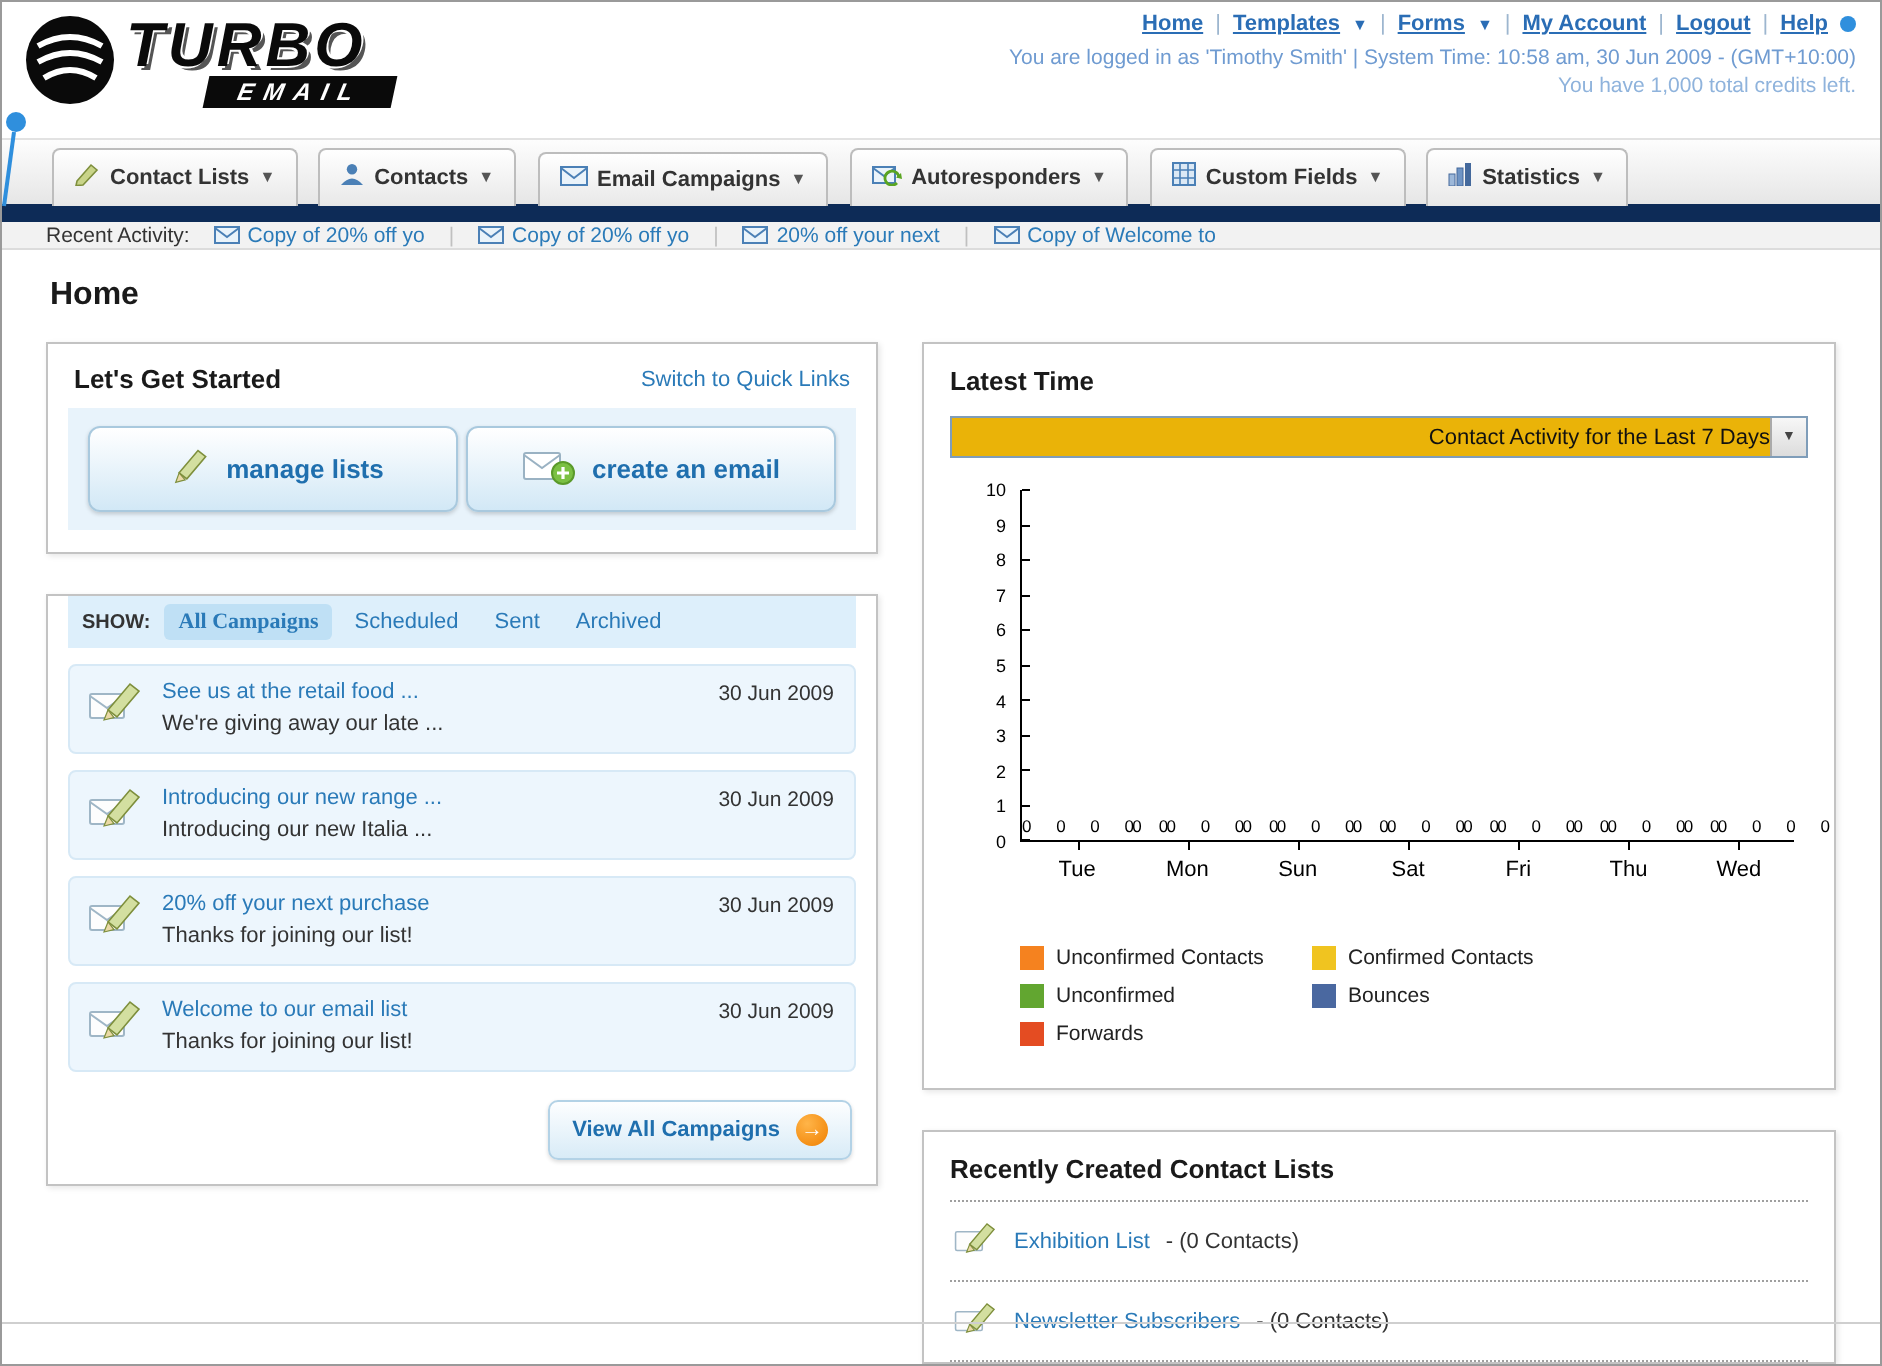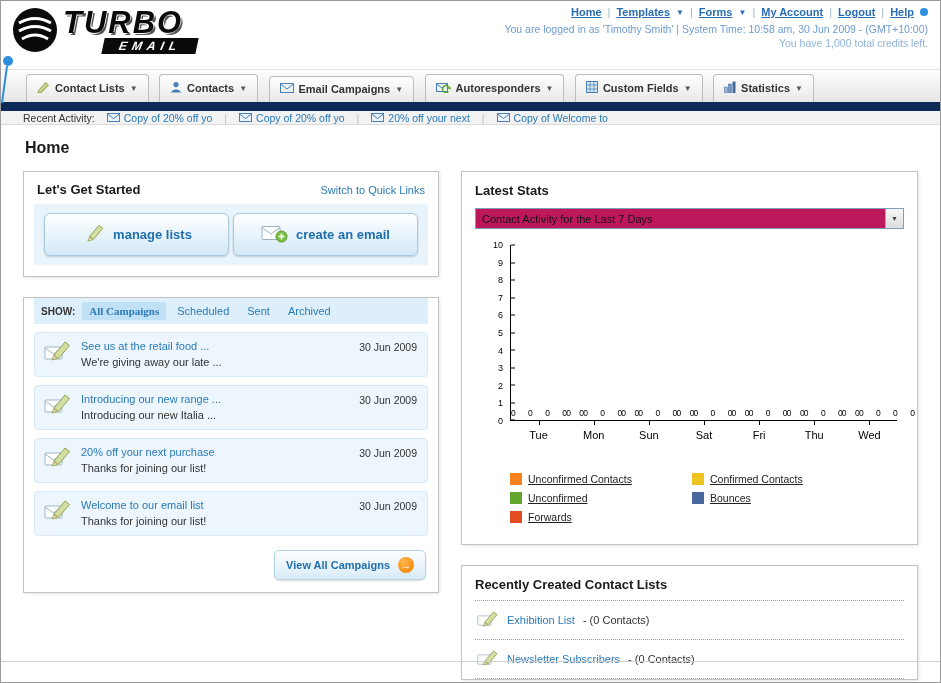--- a/index.html
+++ b/index.html
@@ -83,37 +83,37 @@
   .camp-text .s { color:#333; font-size:11px; margin-top:4px; }
   .camp-date { position:absolute; right:10px; top:8px; font-size:10.5px; color:#333; }
   .btn-row { display:flex; justify-content:flex-end; padding:6px 12px 12px; }
   .pill-btn { display:inline-flex; align-items:center; gap:8px; background:linear-gradient(#fdfeff,#d8ebf7);
     border:1px solid #b3d2e6; border-radius:5px; padding:6px 11px; font-size:11px; font-weight:bold; color:#1f6fae;
     cursor:pointer; box-shadow:0 1px 2px rgba(0,0,0,0.15); }
   .arrow-circle { width:16px; height:16px; border-radius:50%; background:radial-gradient(circle at 35% 30%, #ffb549, #f07f00);
     color:#fff; font-size:11px; line-height:16px; text-align:center; font-weight:bold; }
 
   
-  .dropdown { margin:2px 13px 8px; border:1px solid #7f9db9; background:#be185d; height:21px;
-    display:flex; align-items:center; justify-content:space-between; padding-left:6px; font-size:11px; color:#111; cursor:pointer; }
+  .dropdown { margin:2px 13px 8px; border:1px solid #7f9db9; background:#eab308; height:21px;
+    display:flex; align-items:center; justify-content:flex-end; padding-left:18px; font-size:11px; color:#111; cursor:pointer; }
   .dd-arrow { width:18px; height:100%; background:linear-gradient(#f7f7f7,#dcdcdc); border-left:1px solid #aaa;
     display:flex; align-items:center; justify-content:center; font-size:7px; color:#444; }
   .chart { position:relative; height:200px; margin:16px 16px 26px 18px; }
   .plotarea { position:absolute; left:30px; right:4px; top:0; bottom:24px; border-left:1px solid #000; border-bottom:1px solid #000; }
   .yaxis { position:absolute; left:0; top:0; bottom:24px; width:30px; }
   .ytick { position:absolute; right:7px; font-size:9px; color:#000; transform:translateY(-50%); }
   .ymark { position:absolute; left:0; width:4px; height:1px; background:#000; transform:translateY(-50%); }
   .groups { position:absolute; inset:0; display:flex; }
   .chart-group { flex:1; position:relative; }
   .chart-group::after { content:""; position:absolute; left:50%; bottom:-5px; width:1px; height:4px; background:#000; }
   .chart-zeros { position:absolute; bottom:2px; width:100%; text-align:center; font-size:8.5px; letter-spacing:5px;
     white-space:nowrap; color:#000; }
   .chart-xlabel { position:absolute; bottom:-21px; width:100%; text-align:center; font-size:11px; color:#000; }
   .legend { display:flex; flex-wrap:wrap; padding:2px 10px 14px 48px; font-size:10.5px; color:#222; }
-  .legend-item { display:flex; align-items:center; gap:6px; width:182px; margin-bottom:7px;text-decoration:underline; }
+  .legend-item { display:flex; align-items:center; gap:6px; width:146px; margin-bottom:7px; }
   .swatch { width:12px; height:12px; flex:none; }
 
   
   .cl-items { margin:0 13px; border-top:1px dotted #9f9f9f; }
   .cl-item { display:flex; align-items:center; gap:8px; padding:9px 2px; border-bottom:1px dotted #9f9f9f; font-size:11px; cursor:pointer; }
   .cl-item .suffix { color:#333; }
 
   
   .footer-divider { position:absolute; left:0; right:0; bottom:20px; border-top:1px solid #cfcfcf; }
 </style>
@@ -354,21 +354,21 @@
             <span>View All Campaigns</span>
             <span class="arrow-circle">→</span>
           </span>
         </div>
       </div>
     </div>
 
     <div class="col-right">
 
       <div class="panel">
-        <div class="panel-title">Latest Stats</div>
+        <div class="panel-title">Latest Time</div>
         <div class="dropdown">
           <span>Contact Activity for the Last 7 Days</span>
           <span class="dd-arrow">▼</span>
         </div>
 
         <div class="chart">
           <div class="yaxis">
               <div class="ytick" style="top: 0%;">10</div>
               <div class="ytick" style="top: 10%;">9</div>
               <div class="ytick" style="top: 20%;">8</div>

